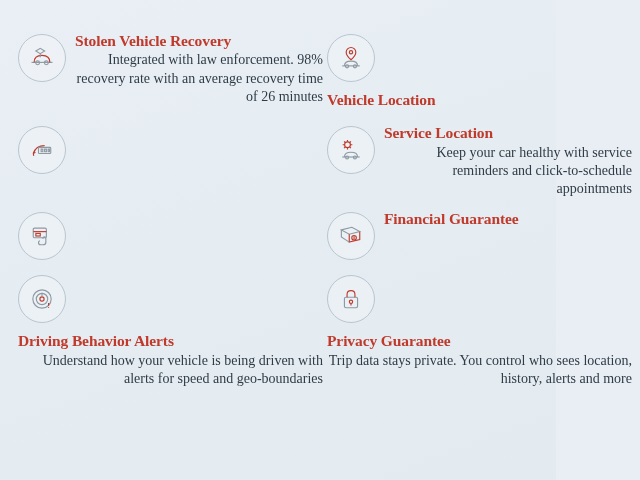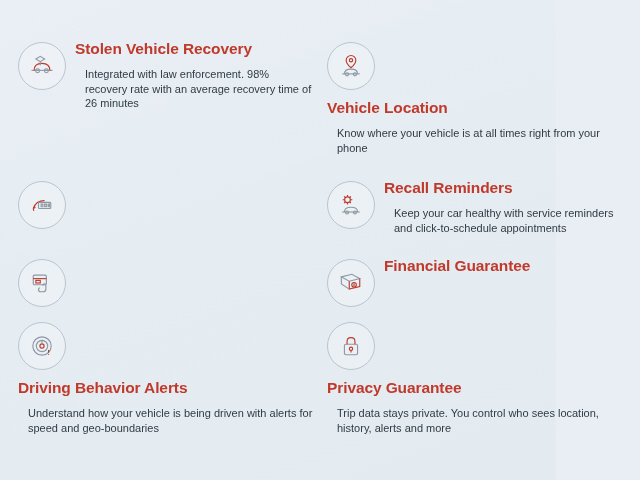--- a/index.html
+++ b/index.html
@@ -12,21 +12,22 @@
     background: #e8eef3;
     font-family: "Liberation Sans", sans-serif;
     overflow: hidden;
   }
   .page {
     position: relative;
     width: 556px;
     height: 480px;
     background: linear-gradient(160deg, #e9eff4 0%, #e6edf2 45%, #e3eaf0 100%);
     box-sizing: border-box;
-    padding: 40px 18px 10px 18px;
+    padding: 32px 18px 10px 18px;
+    font-family: Liberation Serif, serif;
   }
   .grid {
     display: grid;
     grid-template-columns: 305px 305px;
     grid-auto-rows: min-content;
     column-gap: 4px;
     row-gap: 0px;
   }
   .feature {
     display: flex;
@@ -56,23 +57,24 @@
   .f-title {
     color: #c0392b;
     font-size: 15.5px;
     font-weight: bold;
     line-height: 1.12;
     margin: 0 0 2px 0;
     letter-spacing: -0.1px;
   }
   .f-desc {
     color: #2f3b45;
-    font-size: 11px;
+    font-size: 14px;
     line-height: 1.30;
-    margin: 10px;
+    margin: 0;
+    text-align: right;
   }
   
   .feature.r1 { padding-bottom: 13px; }
   .feature.r2 { padding-bottom: 14px; flex-direction: column; }
   .feature.r3 { padding-bottom: 12px; }
   .feature.r4 { padding-bottom: 13px; }
   .feature.r5 { padding-bottom: 0; flex-direction: column; }
 </style>
 </head>
 <body>
@@ -104,21 +106,20 @@
           <path d="M16 4c-3 0-5.5 2.4-5.5 5.4 0 3.9 5.5 8.6 5.5 8.6s5.5-4.7 5.5-8.6C21.5 6.4 19 4 16 4z" stroke="#c0392b"></path>
           <circle cx="16" cy="9.4" r="1.9" stroke="#c0392b"></circle>
           <path d="M6 25h20"></path>
           <path d="M8.5 25c0-3.5 2.5-5.5 7.5-5.5s7.5 2 7.5 5.5"></path>
           <circle cx="11.5" cy="25.5" r="1.8"></circle>
           <circle cx="20.5" cy="25.5" r="1.8"></circle>
         </svg>
       </div>
       <div class="f-text">
         <div class="f-title">Vehicle Location</div>
-        <div class="f-desc">Know where your vehicle is at all times right from your phone</div>
       </div>
     </div>
 
     <div class="feature r2">
       <div class="icon-wrap">
         <svg width="28" height="28" viewBox="0 0 32 32" fill="none" stroke="#8e99a3" stroke-width="1.3">
           <path d="M6 20c2-6 7-9 13-9" stroke="#c0392b"></path>
           <path d="M6 20l2.5-1.5M6 20l.6 2.8" stroke="#c0392b"></path>
           <rect x="12" y="13" width="14" height="7" rx="1"></rect>
           <path d="M15 15h2v3h-2zM19 15h2v3h-2zM23 15h1.5v3H23z"></path>
@@ -131,21 +132,21 @@
         <svg width="28" height="28" viewBox="0 0 32 32" fill="none" stroke="#8e99a3" stroke-width="1.3">
           <circle cx="12" cy="10" r="3.3" stroke="#c0392b"></circle>
           <path d="M12 4.5v2M12 13.5v2M6.5 10h2M15.5 10h2M8.1 6.1l1.4 1.4M14.5 12.5l1.4 1.4M15.9 6.1l-1.4 1.4M9.5 12.5l-1.4 1.4" stroke="#c0392b"></path>
           <path d="M6 24h20"></path>
           <path d="M8.5 24c0-3.4 2.6-5.4 7.5-5.4s7.5 2 7.5 5.4"></path>
           <circle cx="11.5" cy="24.5" r="1.7"></circle>
           <circle cx="20.5" cy="24.5" r="1.7"></circle>
         </svg>
       </div>
       <div class="f-text">
-        <div class="f-title">Recall Reminders</div>
+        <div class="f-title">Service Location</div>
         <div class="f-desc">Keep your car healthy with service reminders and click-to-schedule appointments</div>
       </div>
     </div>
 
     <div class="feature r3">
       <div class="icon-wrap">
         <svg width="28" height="28" viewBox="0 0 32 32" fill="none" stroke="#8e99a3" stroke-width="1.3">
           <rect x="6" y="7" width="15" height="11" rx="1.5"></rect>
           <path d="M6 11h15" stroke="#c0392b"></path>
           <rect x="9" y="13" width="5" height="3" stroke="#c0392b"></rect>

